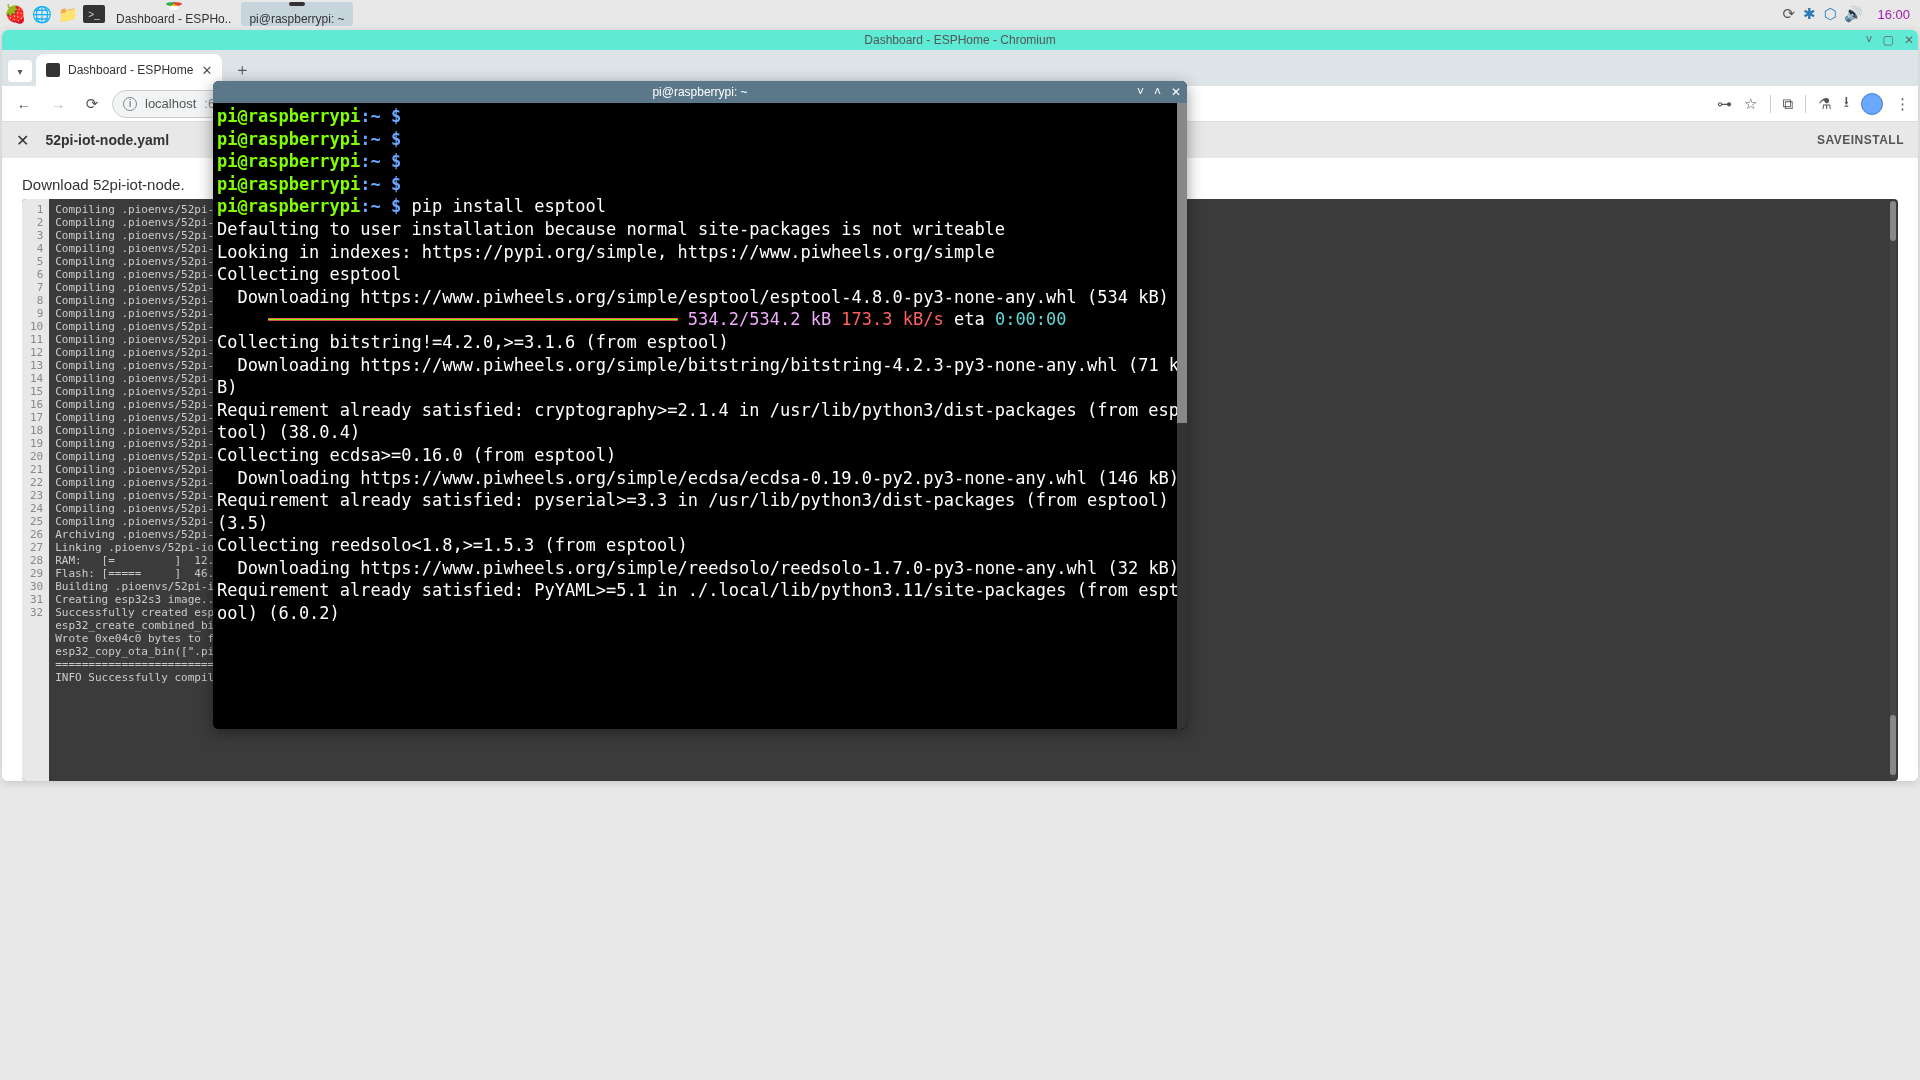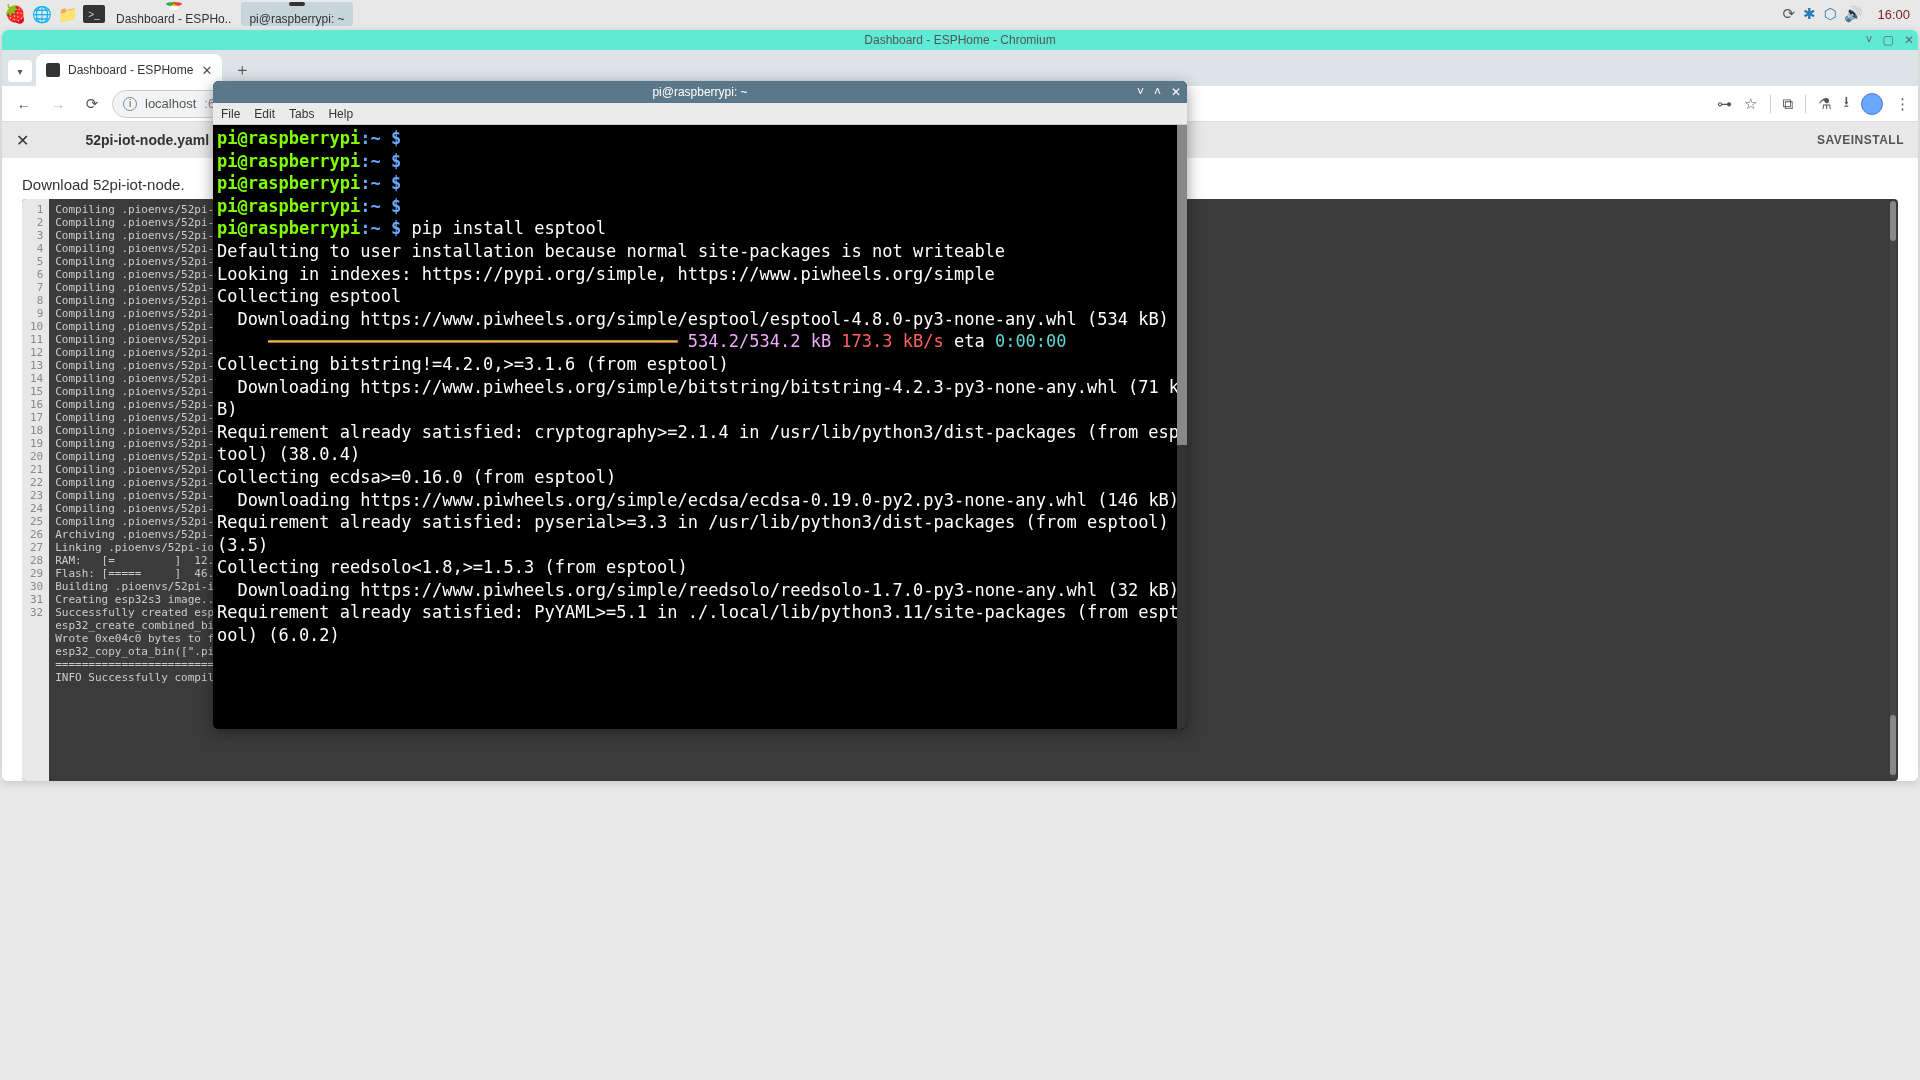--- a/index.html
+++ b/index.html
@@ -15,21 +15,21 @@
 .term-icon { background: #333; color: #ccc; width: 22px; height: 18px; font-size: 10px; display: flex; align-items: center; justify-content: center; border-radius: 2px; }
 .task-app { display: flex; align-items: center; height: 24px; padding: 0 8px; gap: 6px; border-radius: 3px; font-size: 12px; color: #333; flex-direction: column; }
 .task-app.active { background: #c7d5dd; }
 .task-app .ti { width: 16px; height: 16px; }
 .chrome-ico { background: conic-gradient(#ea4335 0 120deg,#fbbc05 120deg 240deg,#34a853 240deg 360deg); border-radius: 50%; position: relative; }
 .chrome-ico::after { content:""; position:absolute; inset:4px; background:#4285f4; border-radius:50%; border:2px solid #fff; }
 .mini-term { background:#333; position:relative; border-radius:2px; }
 .mini-term::after { content:">_"; color:#ccc; font-size:9px; position:absolute; top:1px; left:2px; font-family:monospace; }
 .panel-right { margin-left: auto; display: flex; align-items: center; gap: 8px; color: #555; }
 .panel-right .sys { font-size: 15px; }
-.clock { font-size: 13px; color: #7f1d1d; padding: 0 6px; }
+.clock { font-size: 13px; color: #a21caf; padding: 0 6px; }
 
 
 .chromium { position: absolute; left: 2px; top: 30px; width: 1916px; height: 751px; background: #fff; border-radius: 6px; box-shadow: 0 2px 8px rgba(0,0,0,0.15); z-index: 2; display: flex; flex-direction: column; overflow: hidden; }
 .wm-title { height: 20px; background: #5eead4; color: #555; font-size: 12px; display: flex; align-items: center; justify-content: center; position: relative; }
 .wm-ctrl { position: absolute; right: 4px; display: flex; gap: 10px; font-size: 12px; color: #666; }
 .tabstrip { height: 36px; background: #dde4e8; display: flex; align-items: flex-end; padding-left: 6px; }
 .tabstrip-pre { width: 24px; height: 22px; background: #fff; border-radius: 4px; margin-right: 4px; display:flex; align-items:center; justify-content:center; font-size:10px; color:#555; margin-bottom:4px; }
 .browser-tab { height: 32px; background: #fff; border-radius: 8px 8px 0 0; display: flex; align-items: center; padding: 0 10px; gap: 8px; font-size: 12px; color: #333; min-width: 180px; }
 .tab-ico-sq { width: 14px; height: 14px; background: #333; border-radius: 2px; }
 .tab-close { color:#555; font-size:13px; margin-left:auto; }
@@ -39,21 +39,21 @@
 .nav-btn.disabled { color:#bbb; }
 .addr { flex:1; height:28px; border:1px solid #ccc; border-radius:14px; background:#f1f3f4; display:flex; align-items:center; padding:0 10px; gap:8px; font-size:13px; color:#555; max-width: 1060px; }
 .addr .info-i { width:14px; height:14px; border:1px solid #888; border-radius:50%; font-size:10px; display:flex; align-items:center; justify-content:center; }
 .tool-right { margin-left:auto; display:flex; align-items:center; gap:12px; color:#555; font-size:15px; }
 .tool-divider { width:1px; height:18px; background:#ccc; }
 .avatar-circle { width:22px; height:22px; border-radius:50%; background:#6aa9ff; border:1px solid #4a7dc5; }
 
 
 .page-hdr { height: 36px; background: #e8e8e8; display:flex; align-items:center; padding:0 14px; gap:16px; color:#333; }
 .page-hdr .px { font-size:16px; }
-.page-hdr .title { font-weight:600; font-size:14px;margin-left:40px; }
+.page-hdr .title { font-weight:600; font-size:14px; }
 .page-hdr-right { margin-left:auto; display:flex; font-size:12px; font-weight:600; color:#555; letter-spacing:0.5px; }
 .page-body { flex:1; background:#fff; padding: 14px 20px 0 20px; display:flex; flex-direction:column; }
 .dl-head { font-size:15px; color:#333; padding:4px 0 6px 0; }
 .code-pane { flex:1; background:#3b3b3b; display:flex; font-family:"DejaVu Sans Mono",monospace; font-size:11px; line-height:13px; color:#ccc; border-radius:4px; overflow:hidden; position:relative; }
 .gutter { background:#e8e8e8; color:#888; text-align:right; padding:4px 6px 4px 8px; font-size:11px; line-height:13px; user-select:none; }
 .code-lines { padding:4px 6px; white-space:pre; }
 .code-scroll { position:absolute; right:2px; top:2px; bottom:2px; width:6px; background:rgba(255,255,255,0.05); border-radius:3px; }
 .code-scroll-thumb { position:absolute; right:0; width:6px; background:#888; border-radius:3px; }
 .page-footer { height:44px; display:flex; align-items:center; justify-content:flex-end; gap:28px; padding:0 20px; font-size:12px; font-weight:600; color:#555; letter-spacing:0.5px; }
 
@@ -199,26 +199,20 @@
 
 <div class="terminal-win">
   <div class="term-title">
     <span>pi@raspberrypi: ~</span>
     <span class="tc">
       <span>˅</span>
       <span>˄</span>
       <span>✕</span>
     </span>
   </div>
-  <div class="term-menu">
-    <span>File</span>
-    <span>Edit</span>
-    <span>Tabs</span>
-    <span>Help</span>
-  </div>
   <div class="term-body"><span class="u">pi@raspberrypi</span><span class="c">:</span><span class="c">~ $</span>
 <span class="u">pi@raspberrypi</span><span class="c">:</span><span class="c">~ $</span>
 <span class="u">pi@raspberrypi</span><span class="c">:</span><span class="c">~ $</span>
 <span class="u">pi@raspberrypi</span><span class="c">:</span><span class="c">~ $</span>
 <span class="u">pi@raspberrypi</span><span class="c">:</span><span class="c">~ $</span> <span>pip install esptool</span>
 <span>Defaulting to user installation because normal site-packages is not writeable</span>
 <span>Looking in indexes: https://pypi.org/simple, https://www.piwheels.org/simple</span>
 <span>Collecting esptool</span>
 <span>  Downloading https://www.piwheels.org/simple/esptool/esptool-4.8.0-py3-none-any.whl (534 kB)</span>
 <span>     </span><span class="bar">━━━━━━━━━━━━━━━━━━━━━━━━━━━━━━━━━━━━━━━━</span><span class="sz"> 534.2/534.2 kB</span><span class="spd"> 173.3 kB/s</span><span> eta </span><span class="eta">0:00:00</span>

